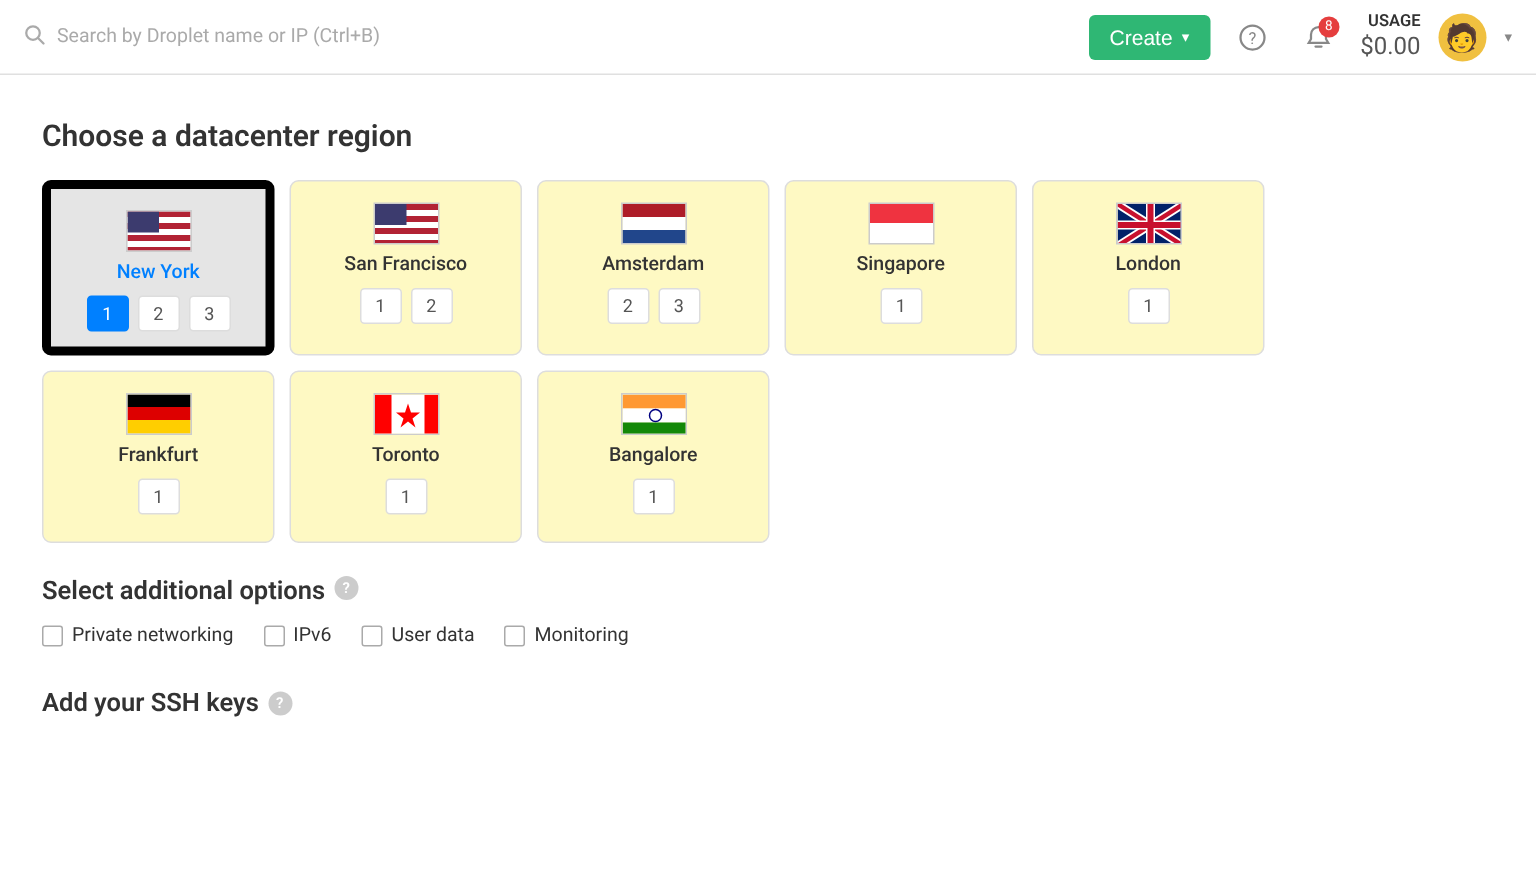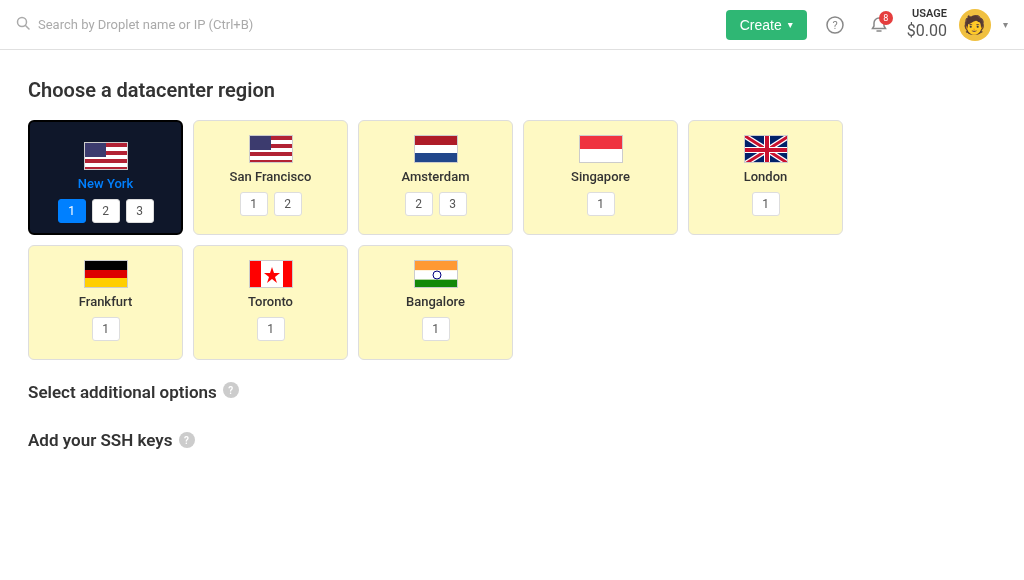--- a/index.html
+++ b/index.html
@@ -128,22 +128,22 @@
       min-height: 115px;
       display: flex;
       flex-direction: column;
       align-items: center;
       padding: 14px 10px 10px;
       cursor: pointer;
       background: #fef9c3;
       transition: border-color 0.15s;
     }
     .region-card.selected {
-      border: 2px solid #000000;
-      background: #0f172a;
+      border: 6px solid #000000;
+      background: #e5e5e5;
       justify-content: flex-end;
     }
     .region-name {
       font-size: 13px;
       color: #333;
       margin-bottom: 8px;
       font-weight: 500;
     }
     .region-name.selected-name {
       color: #0080ff;
@@ -379,20 +379,39 @@
           </div>
         </div>
       </div>
   </div>
 
   <div class="section-divider">
     <div class="additional-options-title">
       <span>Select additional options</span>
       <span class="question-mark">?</span>
     </div>
+    <div class="options-row" id="options-row">
+
+    <div class="option-item">
+          <span class="checkbox"></span>
+          <span>Private networking</span>
+        </div>
+        <div class="option-item">
+          <span class="checkbox"></span>
+          <span>IPv6</span>
+        </div>
+        <div class="option-item">
+          <span class="checkbox"></span>
+          <span>User data</span>
+        </div>
+        <div class="option-item">
+          <span class="checkbox"></span>
+          <span>Monitoring</span>
+        </div>
+      </div>
   </div>
 
   <div>
     <div class="ssh-title">
       <span>Add your SSH keys</span>
       <span class="question-mark">?</span>
     </div>
   </div>
 
 </div>

